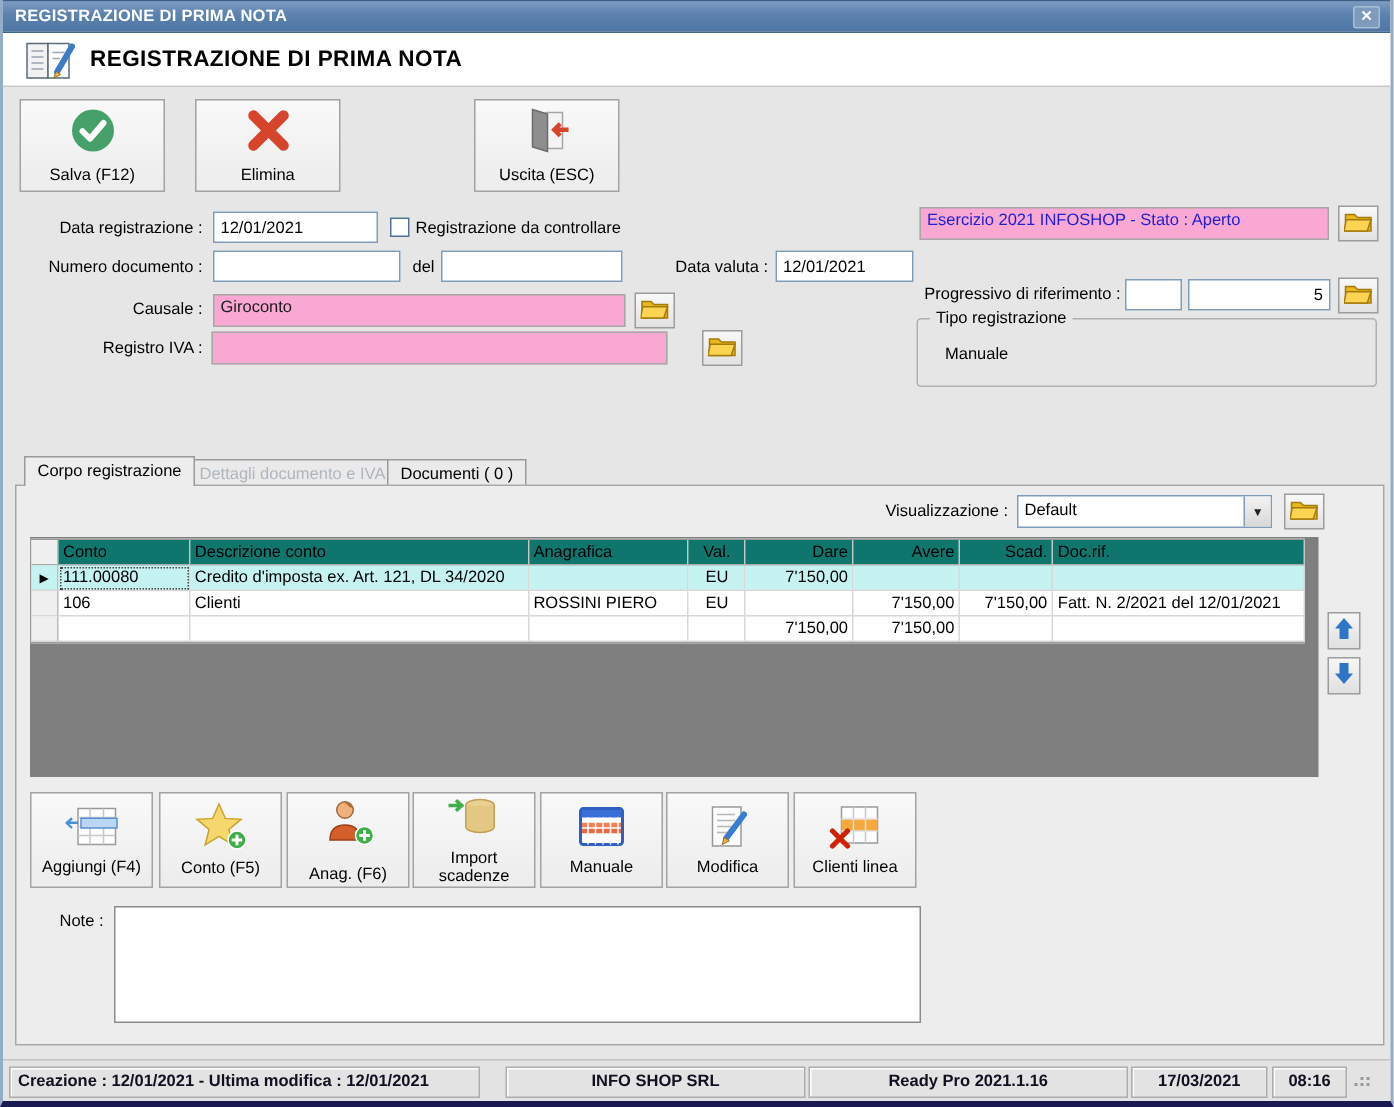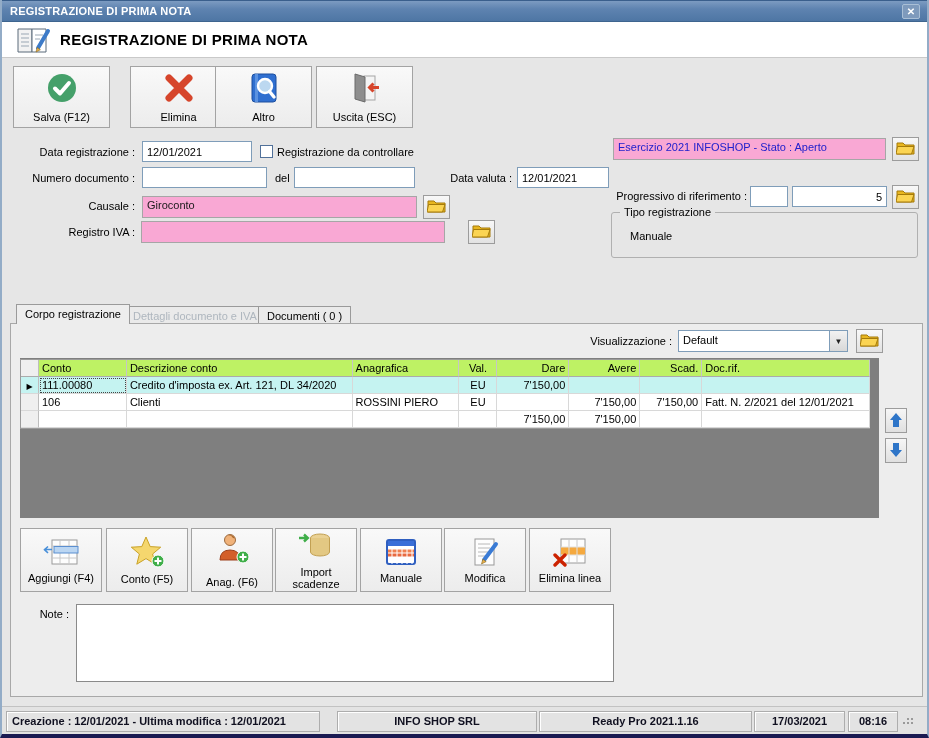--- a/index.html
+++ b/index.html
@@ -50,21 +50,21 @@
   .panel{position:absolute;left:8px;top:323px;width:913px;height:374px;background:#EDEDED;border:1px solid #A8A8A8;}
   
   .combo{position:absolute;border:1px solid #7F9DB9;background:#fff;display:flex;}
   .combo .cv{flex:1;padding:3px 4px;font-size:11px;}
   .combo .cb{width:18px;background:linear-gradient(#F2F2F2,#D8D8D8);border-left:1px solid #7F9DB9;display:flex;align-items:center;justify-content:center;font-size:8px;color:#222;}
   
   .backdrop{position:absolute;left:18px;top:358px;width:859px;height:160px;background:#7F7F7F;}
   .grid{position:absolute;left:18px;top:359px;width:850px;background:#fff;border:1px solid #9a9a9a;border-right:none;}
   .gr{display:flex;height:17px;}
   .gc{height:17px;padding:1px 3px;border-right:1px solid #D8D8D8;border-bottom:1px solid #D8D8D8;overflow:hidden;white-space:nowrap;line-height:14px;font-size:11px;}
-  .gh .gc{background:#bef264;border-right:1px solid #C6C6C6;border-bottom:1px solid #ABABAB;}
+  .gh .gc{background:#0f766e;border-right:1px solid #C6C6C6;border-bottom:1px solid #ABABAB;}
   .gr.sel .gc{background:#C5F3F1;}
   .gc.selcol{width:18px;background:#EFEFEF;border-right:1px solid #BDBDBD;text-align:center;padding:1px 0;}
   .w-conto{width:88px;}.w-desc{width:226px;}.w-anag{width:107px;}
   .w-val{width:38px;text-align:center;}
   .w-dare{width:72px;text-align:right;}.w-avere{width:71px;text-align:right;}
   .w-scad{width:62px;text-align:right;}.w-doc{width:168px;}
   .focuscell{outline:1px dotted #444;outline-offset:-2px;}
   .updn{position:absolute;left:883px;width:22px;height:25px;background:linear-gradient(#F6F6F6,#E0E0E0);border:1px solid #9C9C9C;display:flex;align-items:center;justify-content:center;}
   
   .notearea{position:absolute;left:74px;top:604px;width:538px;height:78px;border:1px solid #8A8A8A;background:#fff;resize:none;font:11px "Liberation Sans",sans-serif;outline:none;}
@@ -105,31 +105,20 @@
     </span>
     <span>Salva (F12)</span>
   </div>
   <div class="btn3d tbtn" style="left:128px;align-items:center;">
     <span>
       <svg width="32" height="32" viewBox="0 0 32 32">
           <path d="M6 6 L26 26 M26 6 L6 26" stroke="#D6452B" stroke-width="7" stroke-linecap="round"></path>
         </svg>
     </span>
     <span>Elimina</span>
-  </div>
-  <div class="btn3d tbtn" style="left:213px;">
-    <span>
-      <svg width="32" height="32" viewBox="0 0 32 32">
-        <rect x="4" y="2" width="24" height="28" rx="3" fill="#2F6FD0" stroke="#1D4F9E"></rect>
-        <rect x="7" y="2" width="3" height="28" fill="#5B92E0"></rect>
-        <circle cx="17" cy="14" r="7" fill="#BCD8F0" stroke="#FFFFFF" stroke-width="2.4"></circle>
-        <line x1="21.5" y1="19.5" x2="26" y2="25" stroke="#FFFFFF" stroke-width="3.4" stroke-linecap="round"></line>
-      </svg>
-    </span>
-    <span>Altro</span>
   </div>
   <div class="btn3d tbtn" style="left:314px;">
     <span>
       <svg width="34" height="32" viewBox="0 0 34 32">
         <rect x="16" y="4" width="11" height="24" fill="#F4F4F4" stroke="#A5A5A5"></rect>
         <path d="M7 2 L17 5 L17 30 L7 27 Z" fill="#8E8E8E" stroke="#6B6B6B"></path>
         <path d="M31 15.5 H22 M25.5 11.5 L21.5 15.5 L25.5 19.5" stroke="#D6452B" stroke-width="3" fill="none"></path>
       </svg>
     </span>
     <span>Uscita (ESC)</span>
@@ -338,21 +327,21 @@
   <div class="btn3d abtn" style="left:527px;">
     <span>
       <svg width="38" height="30" viewBox="0 0 38 30">
         <rect x="10" y="2" width="24" height="24" fill="#FDFDFD" stroke="#9A9A9A"></rect>
         <path d="M18 2 v24 M26 2 v24" stroke="#C8C8C8"></path>
         <rect x="10" y="10" width="24" height="8" fill="#F5A93F"></rect>
         <path d="M18 10 v8 M26 10 v8 M10 10 h24 M10 18 h24" stroke="#E0E0E0"></path>
         <path d="M4 18 L14 28 M14 18 L4 28" stroke="#CC2200" stroke-width="3.4" stroke-linecap="round"></path>
       </svg>
     </span>
-    <span class="al">Elimina linea</span>
+    <span class="al">Clienti linea</span>
   </div>
 
   <div class="lbl lblr" style="left:27px;top:608px;width:40px;">Note :</div>
   <textarea class="notearea" style=""></textarea>
 
   <div class="statusbar">
     <div class="sp" style="left:4px;width:314px;padding-left:5px;">Creazione : 12/01/2021 - Ultima modifica : 12/01/2021</div>
     <div class="sp" style="left:335px;width:200px;text-align:center;">INFO SHOP SRL</div>
     <div class="sp" style="left:537px;width:213px;text-align:center;">Ready Pro 2021.1.16</div>
     <div class="sp" style="left:752px;width:91px;text-align:center;">17/03/2021</div>

